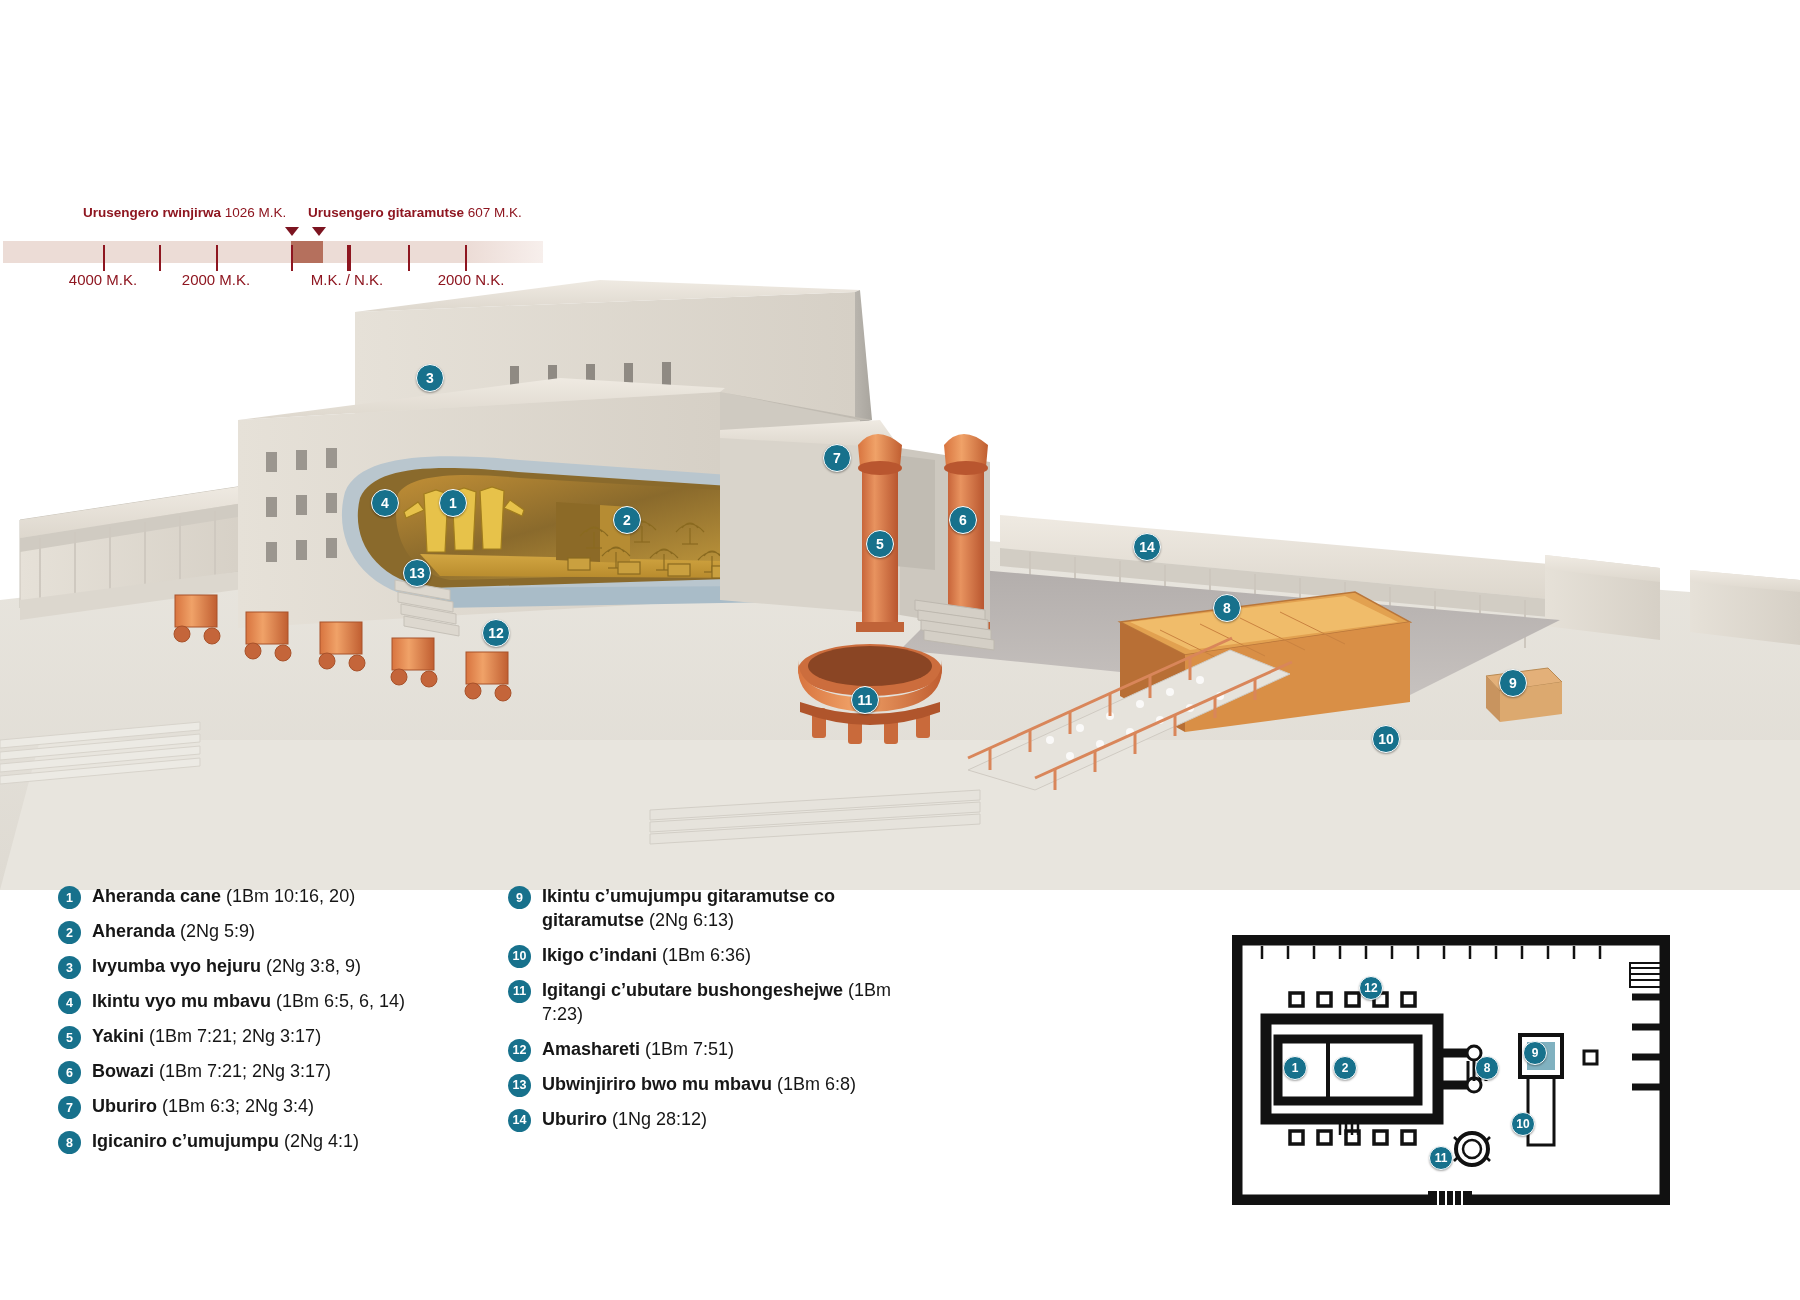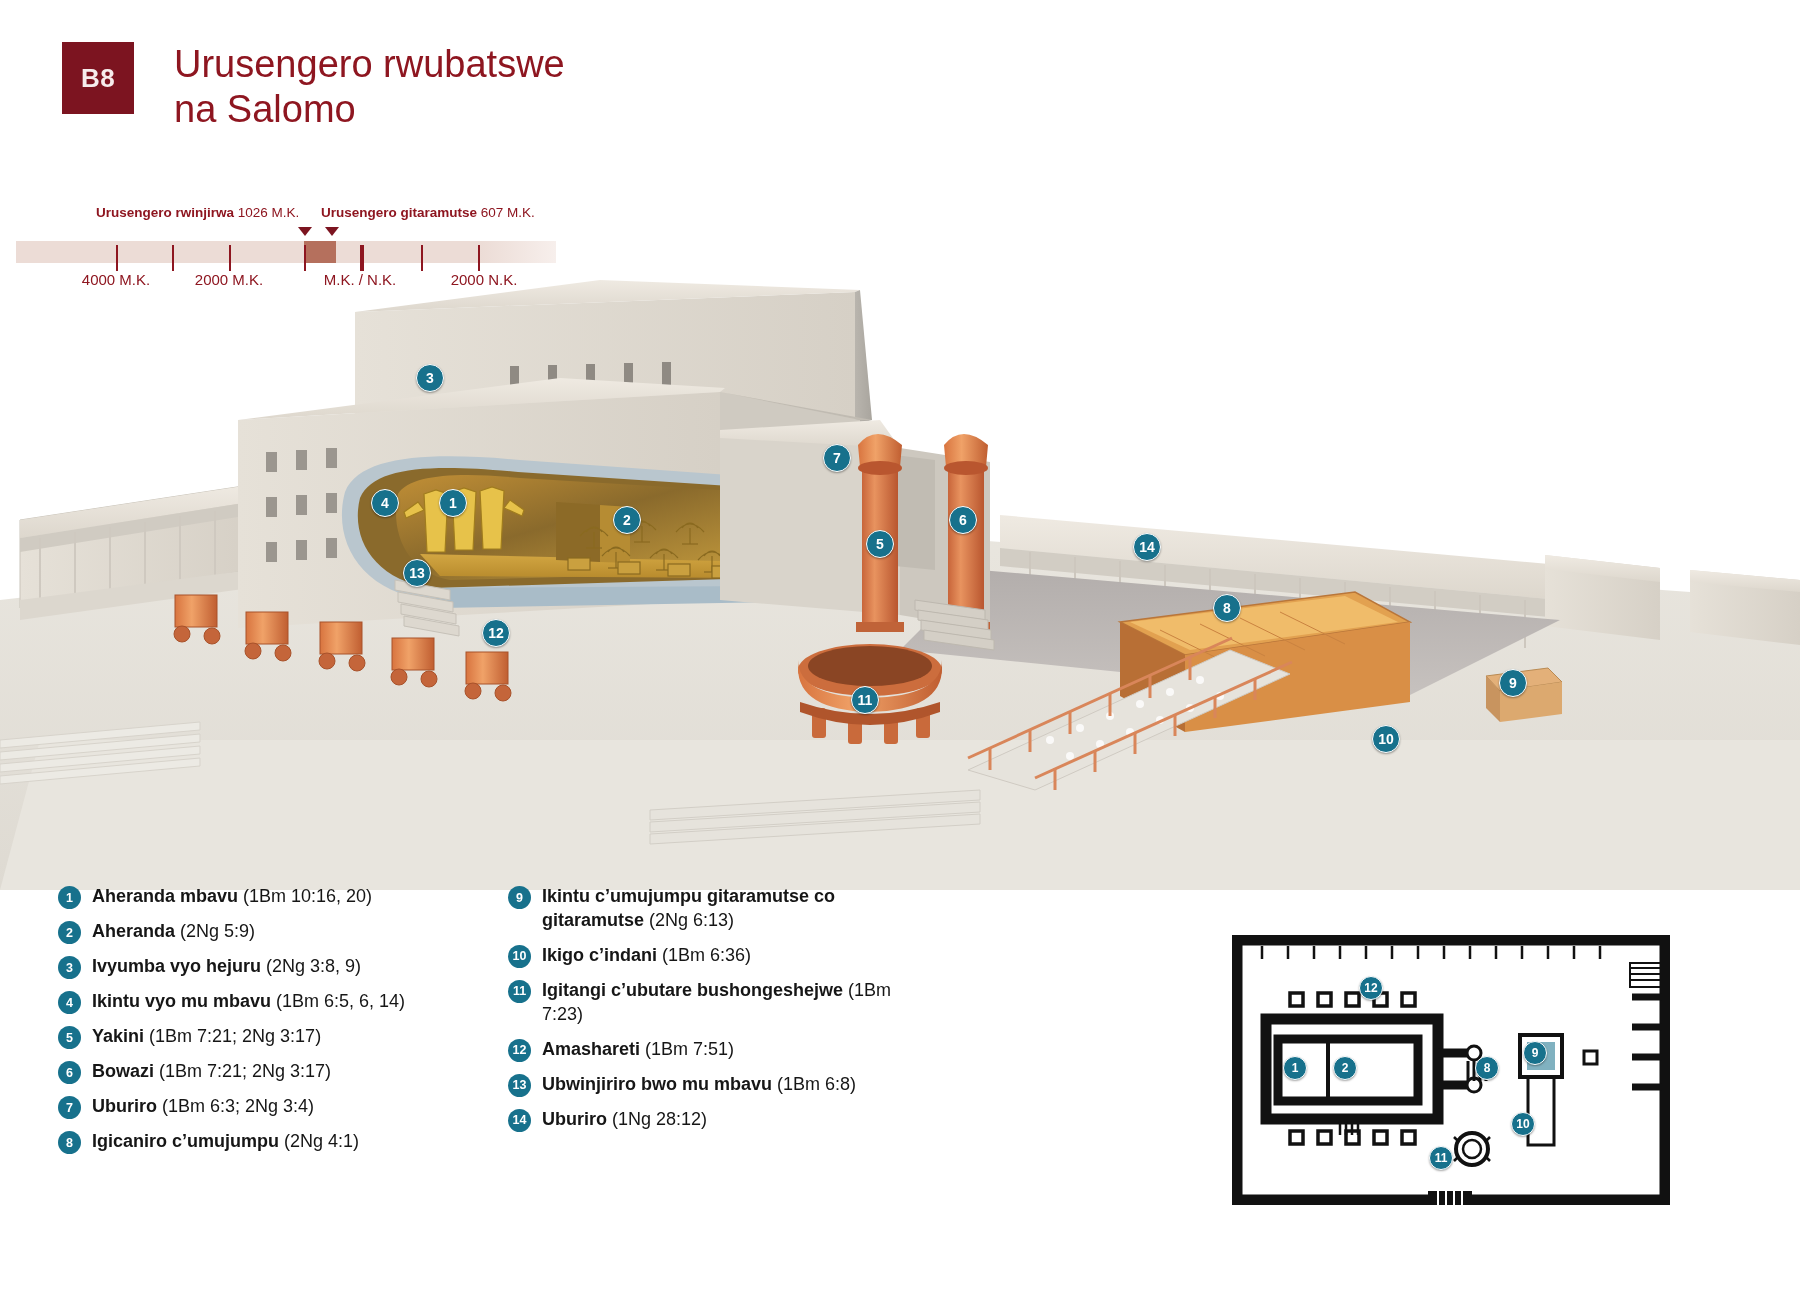--- a/index.html
+++ b/index.html
@@ -18,21 +18,21 @@
     width:72px;height:72px;background:#7c1420;color:#f7ecec;
     display:flex;align-items:center;justify-content:center;
     font-size:26px;font-weight:bold;letter-spacing:.5px;
   }
   .title{
     margin-left:40px;color:#8e1620;font-size:38px;line-height:1.18;
     font-weight:400;max-width:560px;
   }
 
   
-  .timeline{position:absolute;left:16px;top:205px;width:540px;height:70px;}
+  .timeline{position:absolute;left:3px;top:205px;width:540px;height:70px;}
   .tl-bar{
     position:absolute;left:0;top:36px;width:540px;height:22px;
     background:linear-gradient(to right,#ecdcd6 0%,#ecdcd6 86%,#f7efec 100%);
   }
   .tl-highlight{position:absolute;left:288px;top:36px;width:32px;height:22px;background:#b5705d;}
   .tl-tick{position:absolute;top:40px;width:2px;height:26px;background:#8e1620;}
   .tl-tick.major{width:4px;height:26px;}
   .tl-arrow{
     position:absolute;top:22px;width:0;height:0;
     border-left:7px solid transparent;border-right:7px solid transparent;
@@ -78,27 +78,20 @@
 
   
   .plan{position:absolute;left:1232px;top:935px;width:438px;height:270px;}
   .plan svg{display:block;}
 </style>
 </head>
 <body>
 
 <div id="page">
 
-  <div class="header">
-    <div class="badge">B8</div>
-    <div class="title">
-      <div>Urusengero rwubatswe</div>
-      <div>na Salomo</div>
-    </div>
-  </div>
 
   <div class="timeline">
     <div class="tl-bar"></div>
     <div class="tl-highlight"></div>
 
     <div class="tl-tick" style="left:100px"></div>
     <div class="tl-tick" style="left:156px"></div>
     <div class="tl-tick" style="left:213px"></div>
     <div class="tl-tick" style="left:288px"></div>
     <div class="tl-tick major" style="left:344px"></div>
@@ -448,21 +441,21 @@
       <div class="marker m-lg" style="left: 864px; top: 699px; position: absolute;">11</div>
       <div class="marker m-lg" style="left: 1512px; top: 682px; position: absolute;">9</div>
       <div class="marker m-lg" style="left: 1385px; top: 738px; position: absolute;">10</div>
     </div>
 
   <div class="legend">
     <div class="legend-cols">
       <div class="legend-col" id="legend-left">
           <div class="legend-item">
             <div class="legend-num">1</div>
-            <div class="legend-text"><b>Aheranda mbavu</b><span> (1Bm 10:16, 20)</span></div>
+            <div class="legend-text"><b>Aheranda cane</b><span> (1Bm 10:16, 20)</span></div>
           </div>
           <div class="legend-item">
             <div class="legend-num">2</div>
             <div class="legend-text"><b>Aheranda</b><span> (2Ng 5:9)</span></div>
           </div>
           <div class="legend-item">
             <div class="legend-num">3</div>
             <div class="legend-text"><b>Ivyumba vyo hejuru</b><span> (2Ng 3:8, 9)</span></div>
           </div>
           <div class="legend-item">

